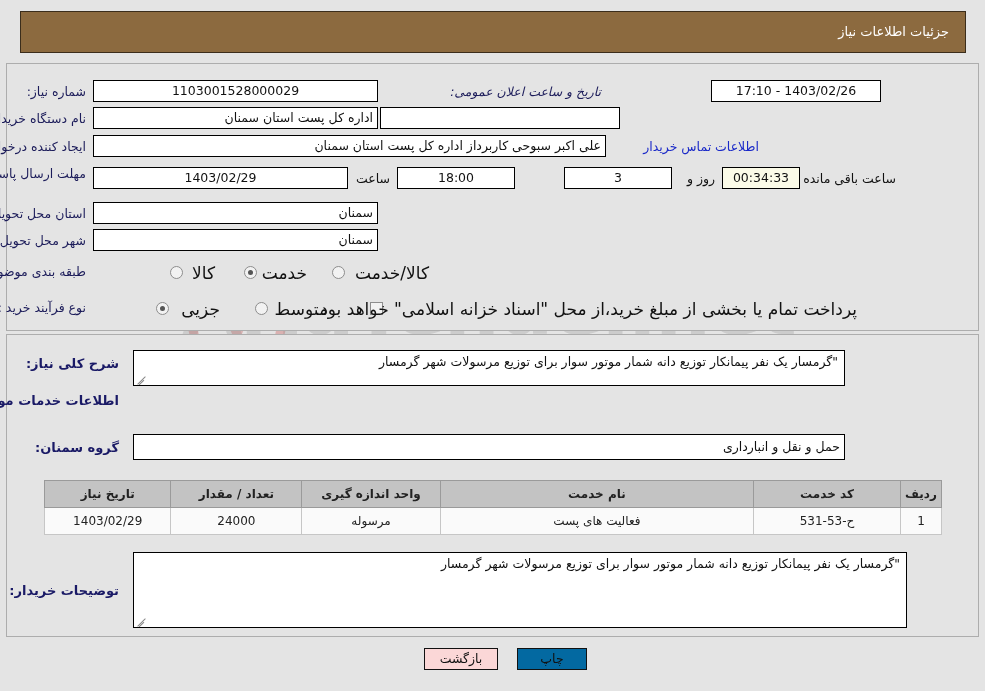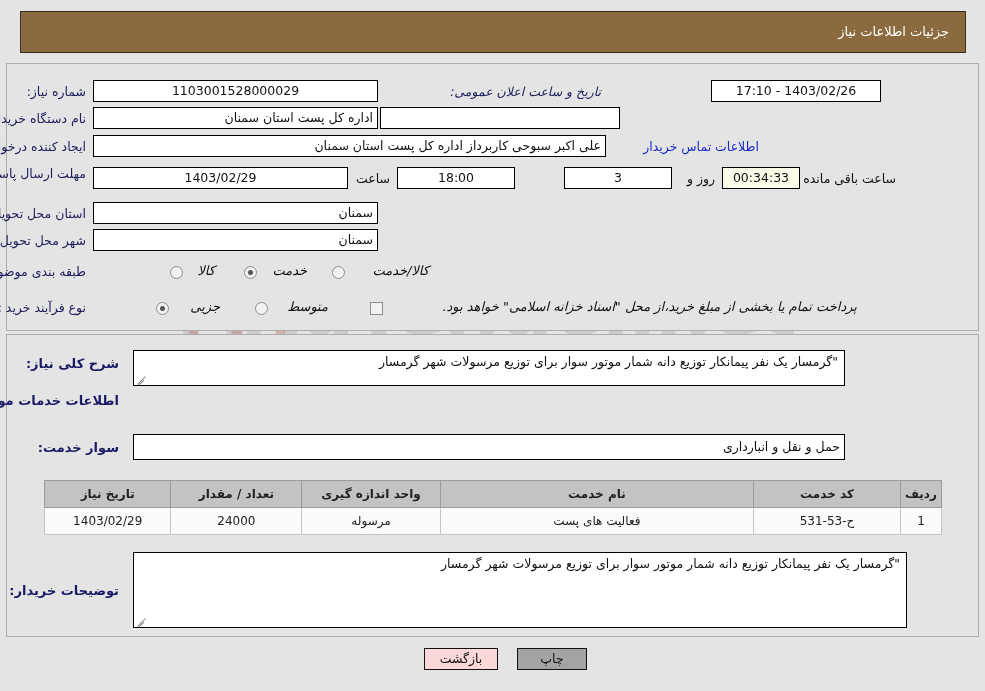--- a/index.html
+++ b/index.html
@@ -130,25 +130,24 @@
   .radio.on::after {
     content: "";
     position: absolute;
     left: 3px; top: 3px;
     width: 5px; height: 5px;
     border-radius: 50%;
     background: #555555;
   }
   .rlbl {
     position: absolute;
-    font-size: 13px;
+    font-size: 17px;
     color: #111;
     white-space: nowrap;
     z-index: 5;
-    font-style: italic;
   }
   .chk {
     position: absolute;
     width: 13px;
     height: 13px;
     border: 1px solid #8d8d8d;
     background: #f2f2f2;
     box-sizing: border-box;
     z-index: 5;
   }
@@ -244,21 +243,21 @@
     height: 22px;
     border: 1px solid #111;
     box-sizing: border-box;
     font-size: 12.5px;
     line-height: 20px;
     cursor: pointer;
     z-index: 5;
     font-family: inherit;
     padding: 0;
   }
-  #btn-print  { background: #a3a3a3; color: #111; left: 517px; top: 648px; width: 70px; }
+  #btn-print  { background: #0369a1; color: #111; left: 517px; top: 648px; width: 70px; }
   #btn-back   { background: #fbd7d7; color: #111; left: 424px; top: 648px; width: 74px; }
 </style>
 </head>
 <body>
 
 <div class="watermark">
   <div class="wm-shield">
     <svg viewBox="0 0 100 120" xmlns="http://www.w3.org/2000/svg">
       <path d="M50 4 L94 20 L94 60 C94 92 72 110 50 116 C28 110 6 92 6 60 L6 20 Z" fill="none" stroke="rgba(196,60,60,0.30)" stroke-width="9"></path>
       <path d="M32 44 L50 86 L68 44 L50 58 Z" fill="rgba(196,60,60,0.28)"></path>
@@ -327,21 +326,21 @@
 <div class="panel" id="panel-mid"></div>
 
 <div class="boldlbl" style="right:866px; top:356px;">شرح کلی نیاز:</div>
 <div class="ta" style="right:140px; top:350px; width:712px; height:36px;">
   <span>"گرمسار یک نفر پیمانکار توزیع دانه شمار موتور سوار برای توزیع مرسولات شهر گرمسار</span>
   <span class="grip"></span>
 </div>
 
 <div class="heading" style="right:866px; top:393px;">اطلاعات خدمات مورد نیاز</div>
 
-<div class="boldlbl" style="right:866px; top:440px;">سوار خدمت:</div>
+<div class="boldlbl" style="right:866px; top:440px;">گروه سمنان:</div>
 <div class="fld right" style="right:140px; top:434px; width:712px; height:26px; line-height:24px;">حمل و نقل و انبارداری</div>
 
 <table class="tbl">
   <thead>
     <tr>
       <th style="width:32px;">ردیف</th>
       <th style="width:146px;">کد خدمت</th>
       <th style="width:330px;">نام خدمت</th>
       <th style="width:138px;">واحد اندازه گیری</th>
       <th style="width:130px;">تعداد / مقدار</th>

